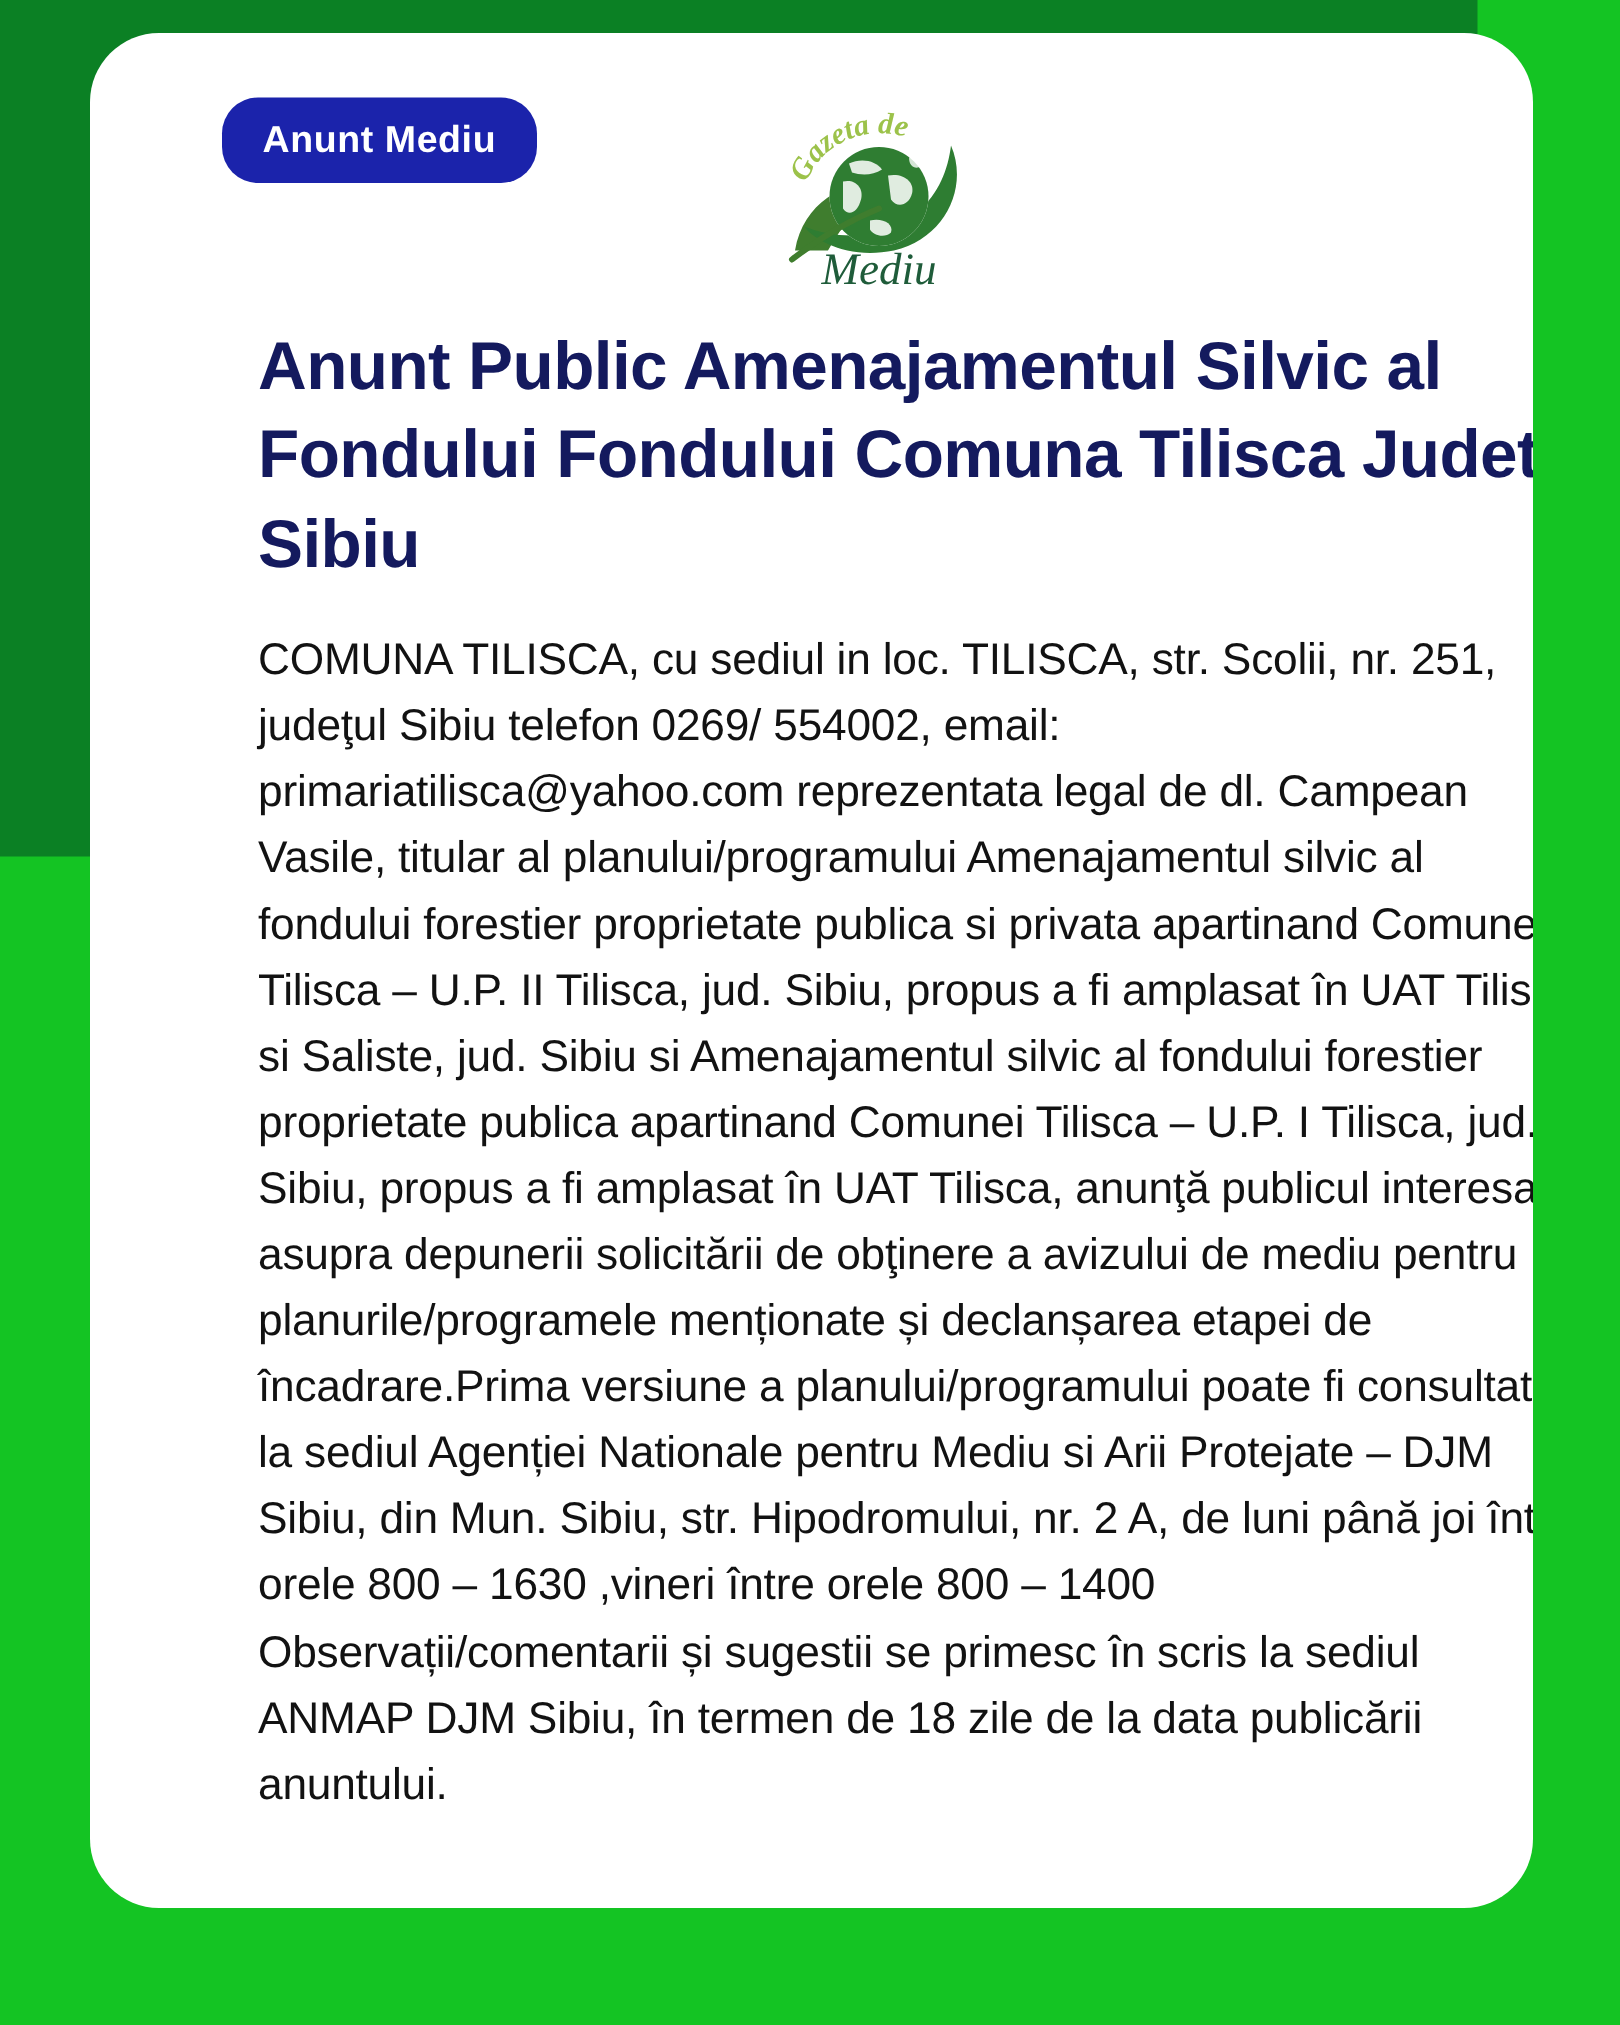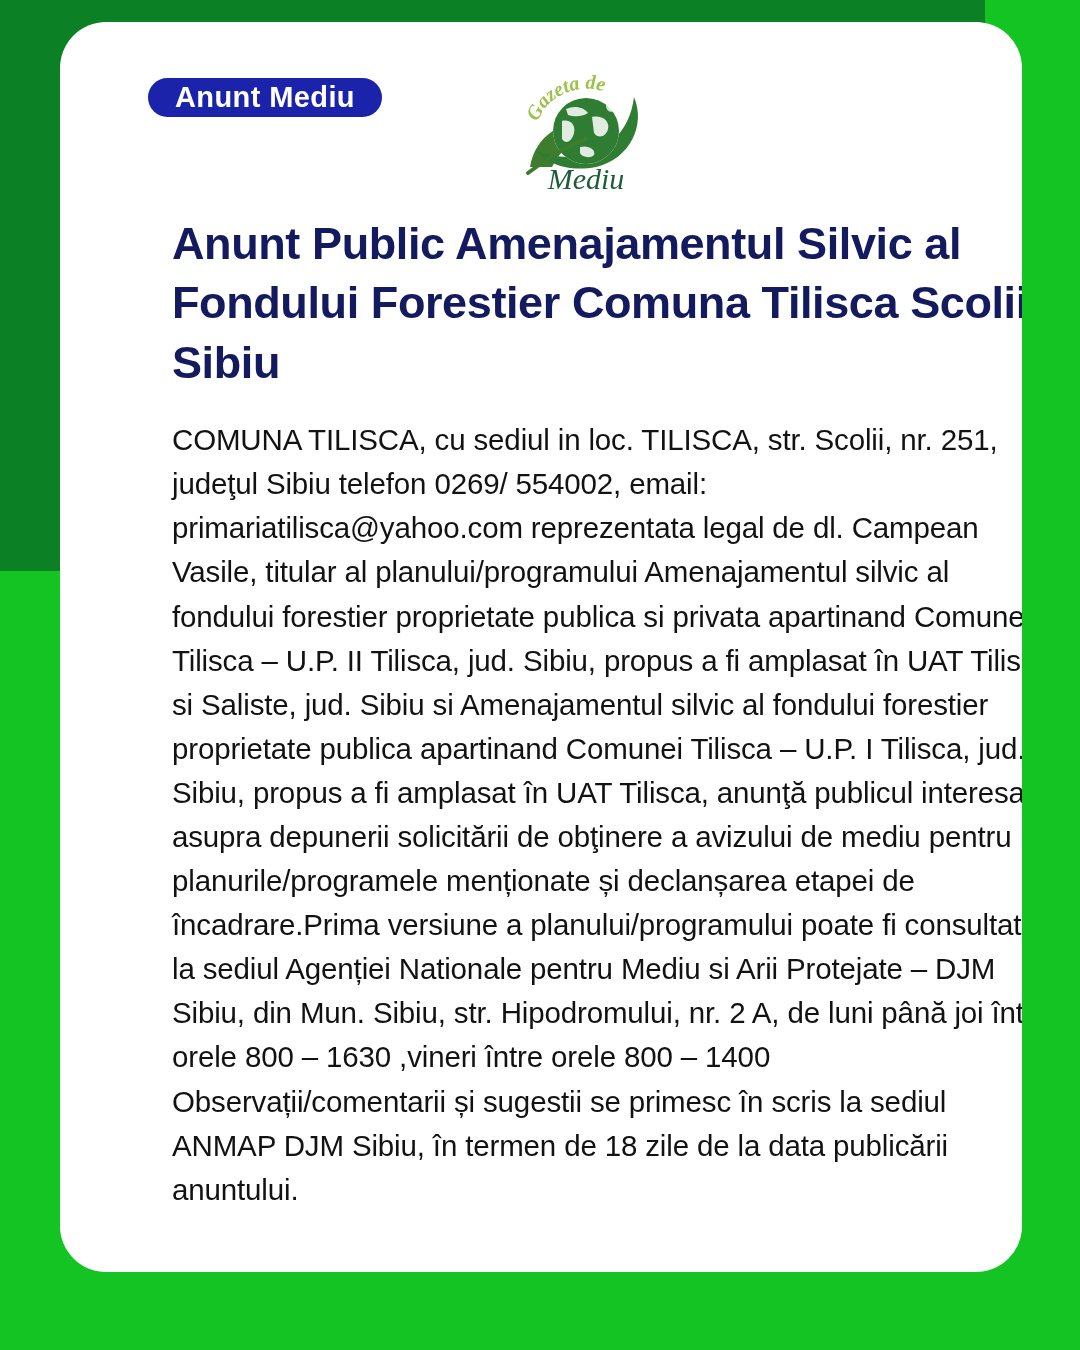--- a/index.html
+++ b/index.html
@@ -50,30 +50,30 @@
 
   
   .card-header {
     position: relative;
     height: 150px;
   }
 
   #badge {
     position: absolute;
     left: 38px;
-    top: 23px;
+    top: 10px;
     display: inline-flex;
     align-items: center;
     justify-content: center;
-    height: 39px;
+    height: 57px;
     padding: 0 27px;
     background: #1b23ab;
     color: #ffffff;
     border-radius: 24px;
-    font-size: 29px;
+    font-size: 25px;
     font-weight: 700;
     letter-spacing: 0.4px;
     line-height: 1;
     white-space: nowrap;
   }
 
   #logo {
     position: absolute;
     left: 412px;
     top: 0px;
@@ -144,17 +144,17 @@
         <text font-family="'Liberation Serif', serif" font-size="20" font-style="italic" font-weight="700" fill="#9cc24a">
           <textPath href="#arcTop" startOffset="4%">Gazeta de</textPath>
         </text>
 
         <text x="64" y="134" text-anchor="middle" font-family="'Liberation Serif', serif" font-size="30" font-style="italic" fill="#1f5c3a">Mediu</text>
       </svg>
     </div>
 
   </div>
 
-  <h1 id="page-title">Anunt Public Amenajamentul Silvic al Fondului Forestier Comuna Tilisca Scolii Sibiu</h1>
+  <h1 id="page-title">Anunt Public Amenajamentul Silvic al Fondului Fondului Comuna Tilisca Judet Sibiu</h1>
 
   <div id="body-text">COMUNA TILISCA, cu sediul in loc. TILISCA, str. Scolii, nr. 251, judeţul Sibiu telefon 0269/ 554002, email: primariatilisca@yahoo.com reprezentata legal de dl. Campean Vasile, titular al planului/programului Amenajamentul silvic al fondului forestier proprietate publica si privata apartinand Comunei Tilisca – U.P. II Tilisca, jud. Sibiu, propus a fi amplasat în UAT Tilisca si Saliste, jud. Sibiu si Amenajamentul silvic al fondului forestier proprietate publica apartinand Comunei Tilisca – U.P. I Tilisca, jud. Sibiu, propus a fi amplasat în UAT Tilisca, anunţă publicul interesat asupra depunerii solicitării de obţinere a avizului de mediu pentru planurile/programele menționate și declanșarea etapei de încadrare.Prima versiune a planului/programului poate fi consultată la sediul Agenției Nationale pentru Mediu si Arii Protejate – DJM Sibiu, din Mun. Sibiu, str. Hipodromului, nr. 2 A, de luni până joi între orele 800 – 1630 ,vineri între orele 800 – 1400 Observații/comentarii și sugestii se primesc în scris la sediul ANMAP DJM Sibiu, în termen de 18 zile de la data publicării anuntului.</div>
 
 </div>
 
 </body></html>

